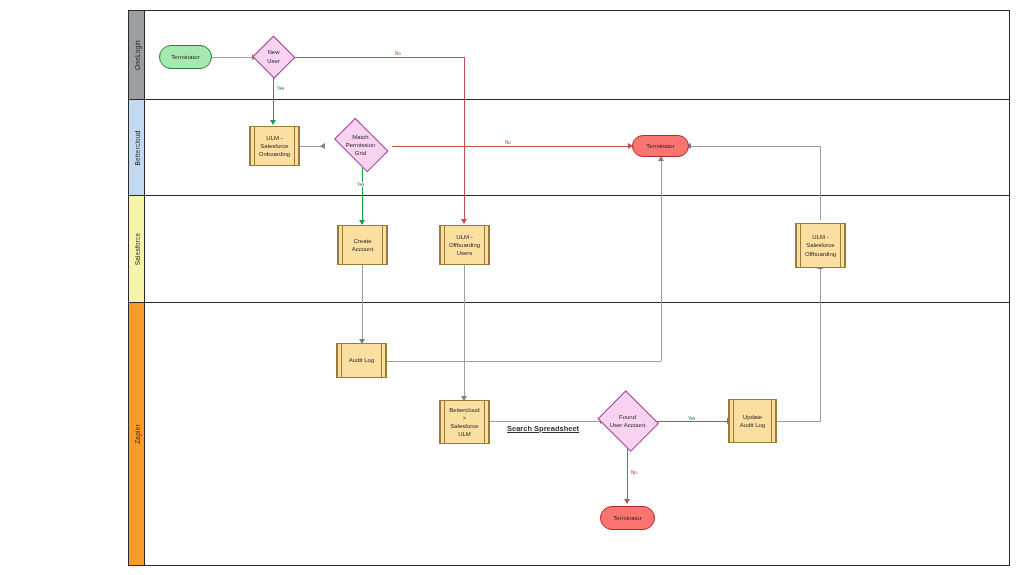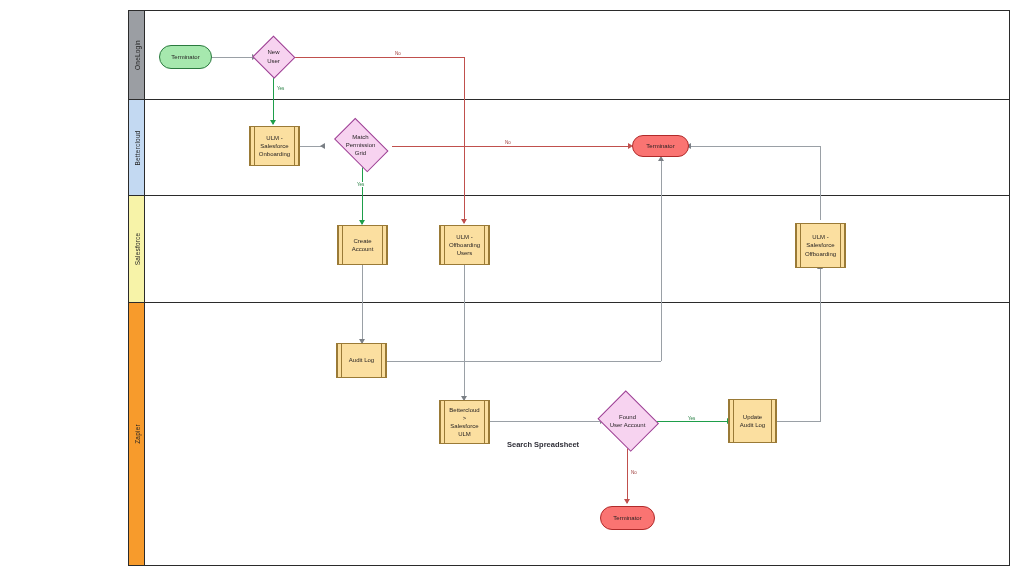--- a/index.html
+++ b/index.html
@@ -123,21 +123,21 @@
 
   <div class="conn h gray" style="left:387px;top:361px;width:274px;"></div>
   <div class="conn v gray" style="left:661px;top:160px;height:201px;"></div>
   <div class="arrow up gray" style="left:658px;top:156px;"></div>
 
   <div class="conn v gray" style="left:464px;top:265px;height:135px;"></div>
   <div class="arrow down gray" style="left:461px;top:396px;"></div>
 
   <div class="conn h gray" style="left:489px;top:421px;width:113px;"></div>
   <div class="arrow right gray" style="left:600px;top:418px;"></div>
-  <div class="elabel big" style="left:504px;top:440px;">Search Spreadsheet</div>
+  <div class="elabel big" style="left:504px;top:424px;text-decoration:underline;">Search Spreadsheet</div>
 
   <div class="conn h green" style="left:653px;top:421px;width:76px;"></div>
   <div class="arrow right green" style="left:727px;top:418px;"></div>
   <div class="elabel green" style="left:687px;top:416px;">Yes</div>
 
   <div class="conn v red" style="left:627px;top:448px;height:55px;"></div>
   <div class="arrow down red" style="left:624px;top:499px;"></div>
   <div class="elabel red" style="left:630px;top:470px;">No</div>
 
   <div class="conn h gray" style="left:777px;top:421px;width:44px;"></div>

